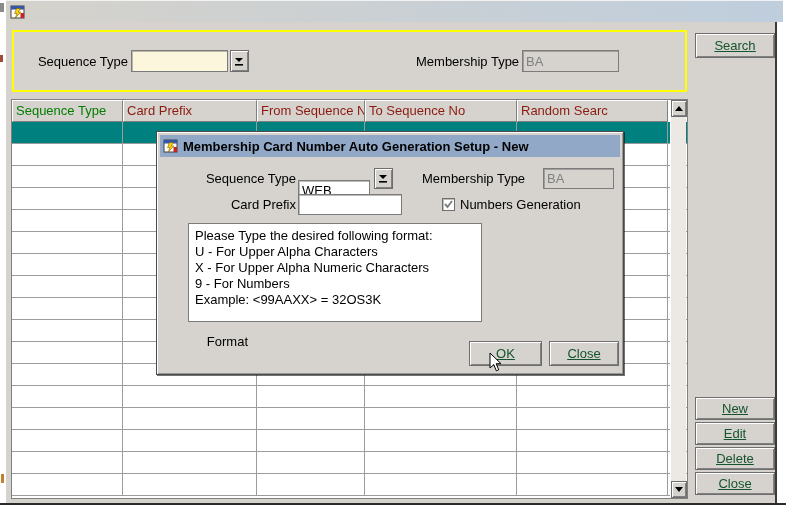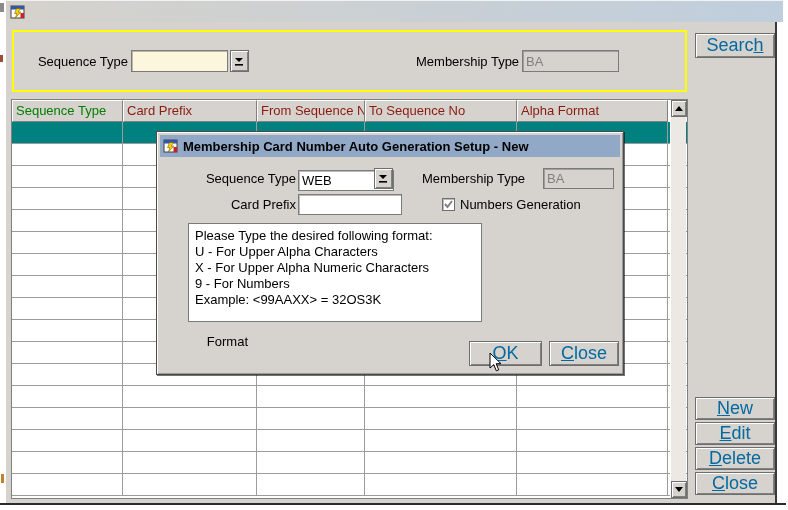--- a/index.html
+++ b/index.html
@@ -49,22 +49,22 @@
     display:flex;align-items:center;overflow:hidden;white-space:nowrap;
   }
   .field.disabled{background:var(--face);color:#808080;}
   .field.cream{background:var(--combo);}
   input.field{display:inline-block;line-height:19px;}
   .btn{
     background:var(--face);
     border:1px solid #6e6e6e;
     box-shadow:inset 1px 1px 0 #ffffff, inset -1px -1px 0 #808080;
     display:flex;align-items:center;justify-content:center;
-    font-family:"Liberation Sans",sans-serif;font-size:18px;color:#0369a1;
-    cursor:default;white-space:nowrap;
+    font-family:"Liberation Sans",sans-serif;font-size:13px;color:#14532d;
+    cursor:default;white-space:nowrap;text-decoration:underline;
   }
   .dd-btn{padding:0;}
   
   #grid{
     left:11px;top:99px;width:677px;height:400px;
     border:1px solid #808080;background:#fff;
   }
   #grid-header{display:flex;height:22px;}
   .hcell{
     background:var(--face);
@@ -155,21 +155,21 @@
 <div class="abs field disabled" style="left:522px;top:50px;width:97px;height:22px;">BA</div>
 
 <div id="search-button" class="abs btn">Searc<u>h</u></div>
 
 <div id="grid" class="abs">
   <div id="grid-header">
       <div class="hcell" style="width: 111px; color: rgb(0, 125, 0); text-align: left;">Sequence Type</div>
       <div class="hcell" style="width: 134px; color: rgb(139, 26, 16); text-align: left;">Card Prefix</div>
       <div class="hcell" style="width: 108px; color: rgb(139, 26, 16); text-align: right;">From Sequence No</div>
       <div class="hcell" style="width: 152px; color: rgb(139, 26, 16); text-align: left;">To Sequence No</div>
-      <div class="hcell" style="width: 151px; color: rgb(139, 26, 16); text-align: left;">Alpha Format</div>
+      <div class="hcell" style="width: 151px; color: rgb(139, 26, 16); text-align: left;">Random Searc</div>
     </div>
   <div id="grid-body">
       <div class="grow selected">
         <div class="gcell" style="width: 111px;"></div>
         <div class="gcell" style="width: 134px;"></div>
         <div class="gcell" style="width: 108px;"></div>
         <div class="gcell" style="width: 152px;"></div>
         <div class="gcell" style="width: 151px;"></div>
       </div>
       <div class="grow">
@@ -309,21 +309,21 @@
         <rect x="1" y="2" width="13" height="12" fill="#ffffff" stroke="#404040"></rect>
         <rect x="1" y="2" width="13" height="3.5" fill="#3355aa"></rect>
         <rect x="10.5" y="9" width="3.5" height="5" fill="#cc2222"></rect>
         <path d="M6.5 4.5 L10.5 4.5 L8.2 8 L10.8 8 L5.2 14.2 L7 9.6 L4.6 9.6 Z" fill="#ffd400" stroke="#7a6000" stroke-width="0.6"></path>
       </svg>
     </span>
     <span class="title-text">Membership Card Number Auto Generation Setup - New</span>
   </div>
 
   <div class="abs lbl r" style="left:29px;top:39px;width:110px;">Sequence Type</div>
-  <input class="abs field" style="left: 141px; top: 38px; width: 96px; height: 21px;" value="WEB">
+  <input class="abs field" style="left: 141px; top: 48px; width: 72px; height: 21px;" value="WEB">
   <div class="abs btn dd-btn" style="left:217px;top:36px;width:19px;height:21px;">
     <span style="display:flex;">
       <svg width="9" height="9" viewBox="0 0 9 9">
           <polygon points="0,1 8,1 4,5" fill="#000"></polygon>
           <rect x="0" y="7" width="8" height="1.6" fill="#000"></rect>
         </svg>
     </span>
   </div>
   <div class="abs lbl r" style="left:265px;top:39px;width:102px;">Membership Type</div>
   <div class="abs field disabled" style="left:386px;top:36px;width:71px;height:21px;">BA</div>

